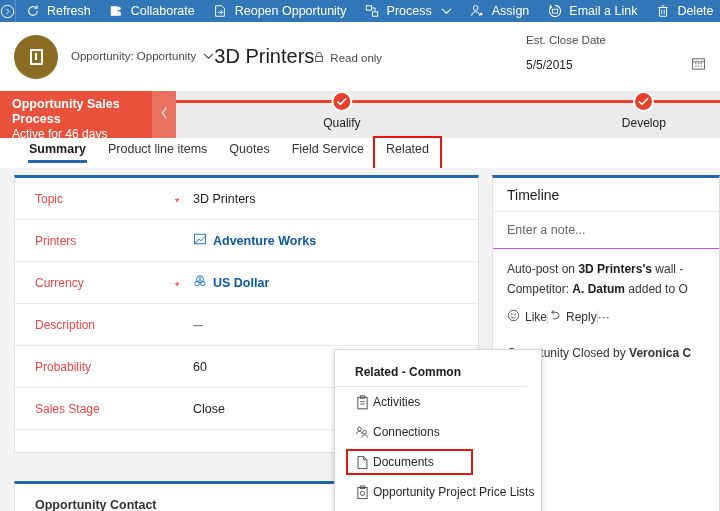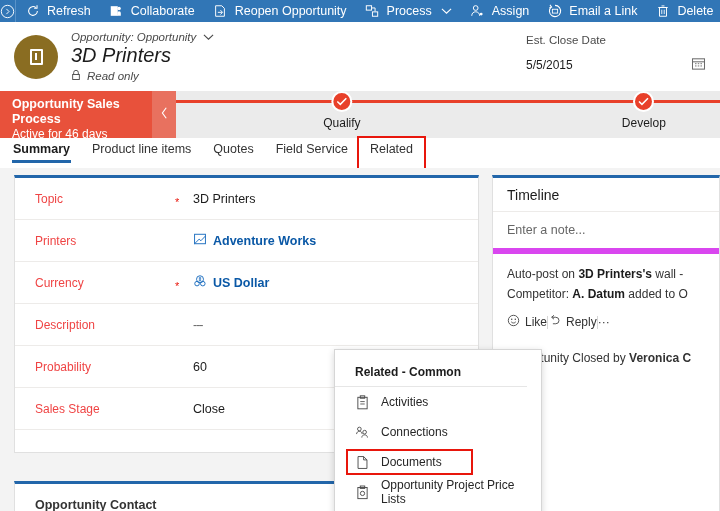--- a/index.html
+++ b/index.html
@@ -58,21 +58,21 @@
   }
   .avatar-glyph {
     width: 13px; height: 16px;
     border: 2px solid #ffffff;
     border-radius: 1px;
     display:flex; align-items:center; justify-content:center;
   }
   .avatar-glyph i {
     display:block; width:2px; height:7px; background:#ffffff;
   }
-  .rec-titles { display:flex; flex-direction: column; justify-content:center;font-style:italic; }
+  .rec-titles { display:flex; flex-direction: row; justify-content:center; }
   .rec-entity {
     font-size: 11.5px; color: #4a4a4a;
     display:flex; align-items:center; gap: 7px;
     margin-bottom: 1px;
   }
   .rec-name {
     font-size: 20px; color: #1c1c1c; font-weight: 400; line-height: 23px;
   }
   .rec-status {
     display:flex; align-items:center; gap: 6px;
@@ -125,21 +125,21 @@
     background:#e8402a; display:flex; align-items:center; justify-content:center;
     border: 2px solid #ffffff;
   }
   .bpf-stage-label { font-size: 12px; color:#1c1c1c; margin-top: 4px; white-space: nowrap; }
 
   
   .tabs {
     height: 30px;
     background: #ffffff;
     display:flex; align-items:flex-end;
-    padding-left: 2px;
+    padding-left: 18px;
     position: relative;
   }
   .tab {
     font-size: 12.5px; color: #333333;
     padding: 4px 11px 0 11px;
     height: 30px; position: relative;
   }
   .tab.active { font-weight: bold; color: #1c1c1c; }
   .tab.active::after {
     content:''; position:absolute; left: 10px; right: 10px; bottom: 5px;
@@ -176,21 +176,21 @@
   }
   .card2-title { font-size: 12.5px; color:#333; font-weight:bold; padding: 14px 0 0 20px; }
 
   
   .col-right {
     position:absolute; left: 492px; top: 7px; width: 228px;
     background:#ffffff; border:1px solid #e0e0e0; border-top: 3px solid #2266aa;
     height: 358px; overflow:hidden;
   }
   .tl-head { font-size: 14px; color:#1c1c1c; padding: 9px 0 8px 14px; border-bottom:1px solid #edebe9; }
-  .tl-note { font-size: 12.5px; color:#666; padding: 11px 0 11px 14px; border-bottom:6px solid #d946ef; }
+  .tl-note { font-size: 12.5px; color:#666; padding: 11px 0 11px 14px; border-bottom:1px solid #d946ef; }
   .tl-post { padding: 10px 8px 2px 14px; font-size: 12px; color:#333; line-height: 20px; }
   .tl-post b { color:#1c1c1c; }
   .tl-actions { display:flex; align-items:center; gap: 0; padding: 8px 0 10px 14px; font-size:12px; color:#333;}
   .tl-actions .sep { width:1px; height:13px; background:#d6d6d6; }
   .tl-act { display:flex; align-items:center; gap:5px; }
   .tl-post2 { padding: 8px 8px 0 14px; font-size: 12px; color:#333; line-height: 20px; }
   .tl-amount { padding: 6px 0 0 14px; font-size:12px; color:#333; }
 
   
   .flyout {
@@ -200,21 +200,21 @@
     z-index: 50;
     padding: 0;
   }
   .fly-group {
     font-size: 12px; color:#1c1c1c; font-weight: bold;
     padding: 15px 0 7px 20px;
     margin: 0 14px 0 0;
     border-bottom: 1px solid #e6e6e6;
   }
   .fly-item {
-    display:flex; align-items:center; gap: 12px;
+    display:flex; align-items:center; gap: 4px;
     height: 30px; padding-left: 20px; font-size: 12px; color:#262626;
     position: relative;
   }
   .fly-item .fi-icon { width:14px; height:16px; display:flex; align-items:center; justify-content:center; flex:0 0 auto;}
   .fly-item.highlight::after {
     content:''; position:absolute; left: 11px; right: 68px; top: 2px; bottom: 2px;
     border: 2px solid #e8160c; pointer-events:none;
   }
 </style>
 </head>

